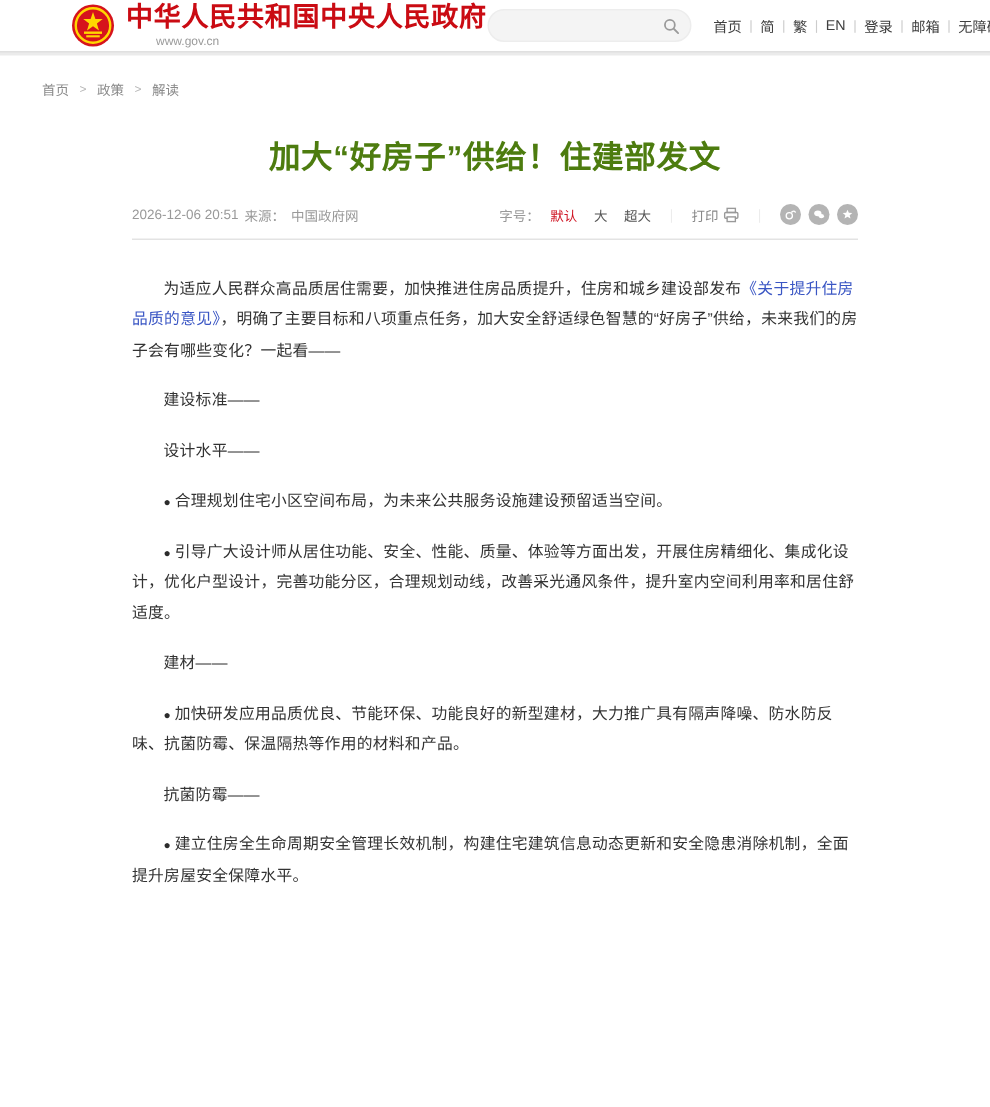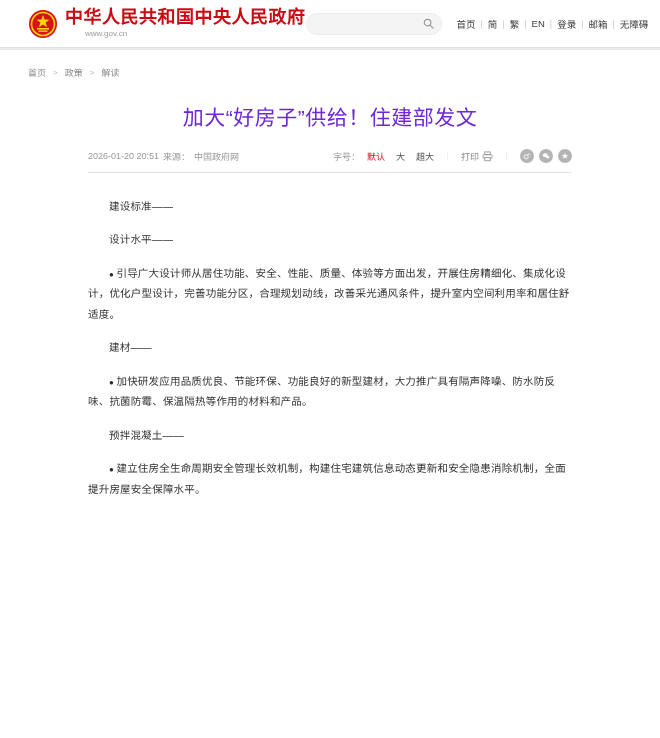--- a/index.html
+++ b/index.html
@@ -4,22 +4,22 @@
 <style>
   * { margin:0; padding:0; box-sizing:border-box; }
   html,body { background:#fff; }
   body {
     width:660px; min-height:738px; margin:0 auto;
     font-family:"Liberation Sans","DejaVu Sans",sans-serif;
     color:#333;
   }
   
   .site-header {
-    height:47px; display:flex; align-items:center;
-    padding:0 20px 0 28px; background:#fff;
+    height:34px; display:flex; align-items:center;
+    padding:0 20px 0 47px; background:#fff;
   }
   .brand { display:flex; align-items:center; gap:7px; cursor:pointer; }
   .emblem { width:30px; height:30px; flex:0 0 auto; }
   .brand-text { display:flex; flex-direction:column; line-height:1.1; }
   .site-title { font-size:18px; font-weight:bold; color:#ca0b13; letter-spacing:.5px; white-space:nowrap; }
   .site-url { font-size:8px; color:#9a9a9a; margin-top:2px;margin-left:20px; }
   .search-box {
     margin-left:auto; width:136px; height:22px; border-radius:11px;
     background:#f4f4f4; border:1px solid #ededed;
     display:flex; align-items:center; padding:0 7px 0 10px;
@@ -31,21 +31,21 @@
   .top-nav .sep { color:#ccc; margin:0 4px; font-size:9px; }
   .header-rule { height:3px; background:#ebebeb; border-top:1px solid #e0e0e0; }
   
   .crumb-wrap { width:612px; margin:0 auto; padding:16px 4px 0; }
   .breadcrumb { font-size:9px; color:#8a8a8a; display:flex; align-items:center; gap:7px; }
   .breadcrumb .crumb { cursor:pointer; }
   .breadcrumb .gt { color:#b5b5b5; font-size:8px; }
   
   .article { width:484px; margin:0 auto; }
   .article-title {
-    font-size:21px; font-weight:normal; color:#6d28d9;
+    font-size:21px; font-weight:bold; color:#4d7c0f;
     text-align:center; margin:22px 0 18px; letter-spacing:.5px;
   }
   .meta-row { display:flex; align-items:center; font-size:9px; color:#999; }
   .meta-left { display:flex; align-items:center; gap:4px; white-space:nowrap; }
   .meta-right { margin-left:auto; display:flex; align-items:center; gap:7px; white-space:nowrap;text-align:center; }
   .fs-default { color:#cf1322; cursor:pointer; }
   .fs-opt { color:#555; cursor:pointer; margin-left:4px; }
   .meta-sep { color:#ddd; margin:0 2px; }
   .print-btn { display:flex; align-items:center; gap:3px; color:#888; cursor:pointer; }
   .print-icon { width:11px; height:11px; }
@@ -116,21 +116,21 @@
       <span class="gt">&gt;</span>
       <span class="crumb">解读</span>
     </nav>
 </div>
 
 <main class="article">
   <h1 class="article-title">加大“好房子”供给！住建部发文</h1>
 
   <div class="meta-row">
     <div class="meta-left">
-      <span>2026-01-20 20:51</span>
+      <span>2026-12-06 20:51</span>
       <span>来源：</span>
       <span>中国政府网</span>
     </div>
     <div class="meta-right">
       <span>字号：</span>
       <span class="fs-default">默认</span>
       <span class="fs-opt">大</span>
       <span class="fs-opt">超大</span>
       <span class="meta-sep">｜</span>
       <span class="print-btn">
@@ -160,21 +160,23 @@
               <polygon fill="#fff" points="5,1 6.1,3.6 9,3.8 6.8,5.6 7.5,8.4 5,6.9 2.5,8.4 3.2,5.6 1,3.8 3.9,3.6"></polygon>
             </svg>
         </span>
       </span>
     </div>
   </div>
 
   <hr class="meta-rule">
 
   <div class="article-body" id="article-body">
+      <p class="lead"><span>为适应人民群众高品质居住需要，加快推进住房品质提升，住房和城乡建设部发布</span><a class="doc-link">《关于提升住房品质的意见》</a><span>，明确了主要目标和八项重点任务，加大安全舒适绿色智慧的“好房子”供给，未来我们的房子会有哪些变化？一起看——</span></p>
       <p class="heading">建设标准——</p>
       <p class="heading">设计水平——</p>
+      <p class="bullet">合理规划住宅小区空间布局，为未来公共服务设施建设预留适当空间。</p>
       <p class="bullet">引导广大设计师从居住功能、安全、性能、质量、体验等方面出发，开展住房精细化、集成化设计，优化户型设计，完善功能分区，合理规划动线，改善采光通风条件，提升室内空间利用率和居住舒适度。</p>
       <p class="heading">建材——</p>
       <p class="bullet">加快研发应用品质优良、节能环保、功能良好的新型建材，大力推广具有隔声降噪、防水防反味、抗菌防霉、保温隔热等作用的材料和产品。</p>
-      <p class="heading">预拌混凝土——</p>
+      <p class="heading">抗菌防霉——</p>
       <p class="bullet">建立住房全生命周期安全管理长效机制，构建住宅建筑信息动态更新和安全隐患消除机制，全面提升房屋安全保障水平。</p>
     </div>
 </main>
 
 </body></html>

